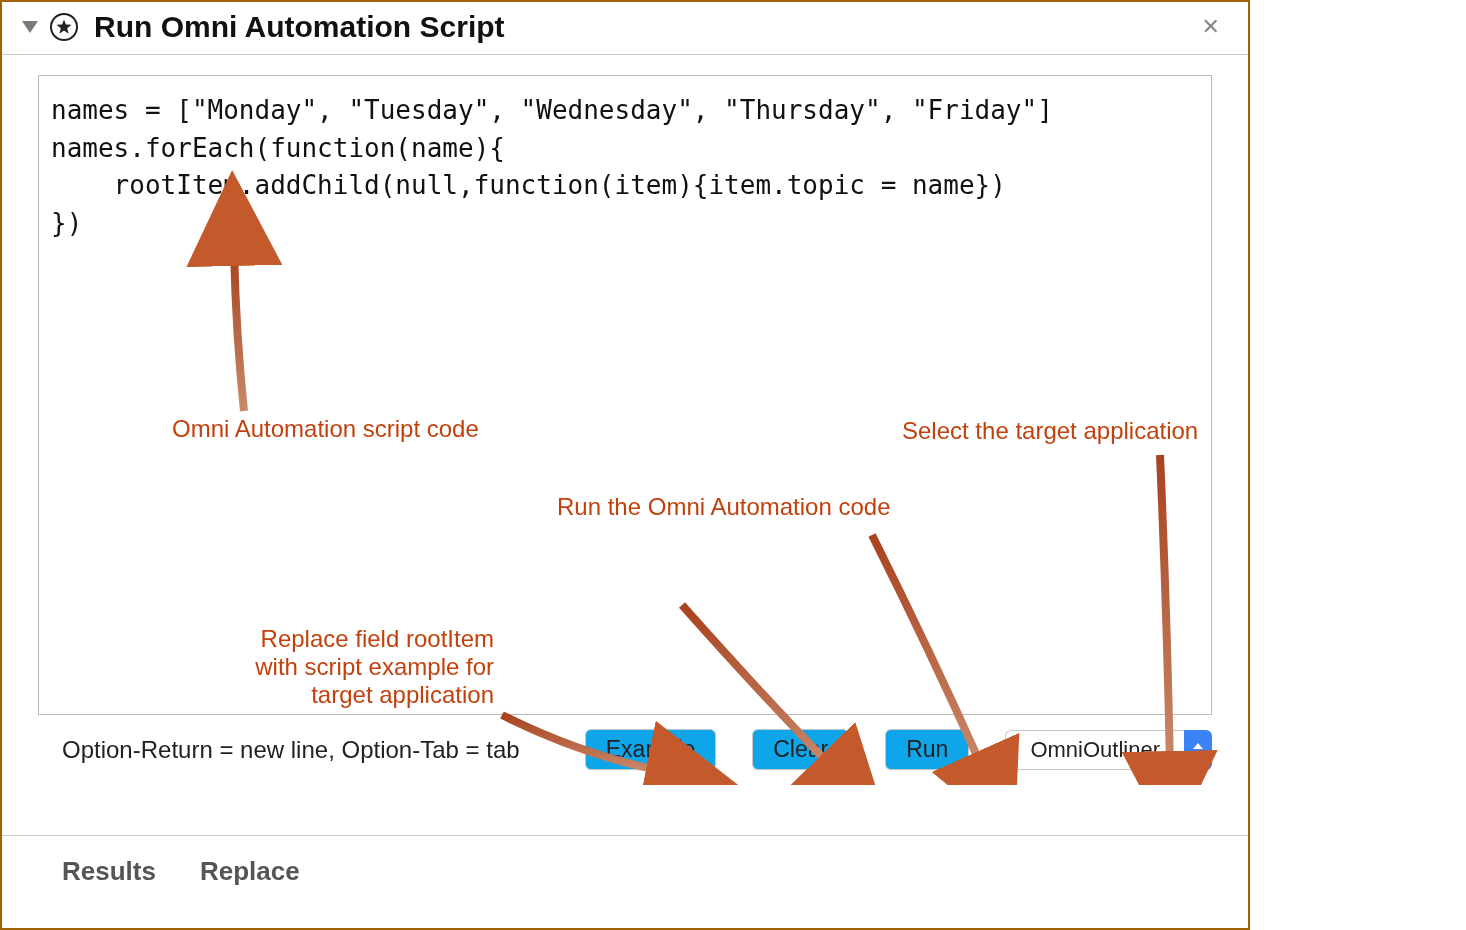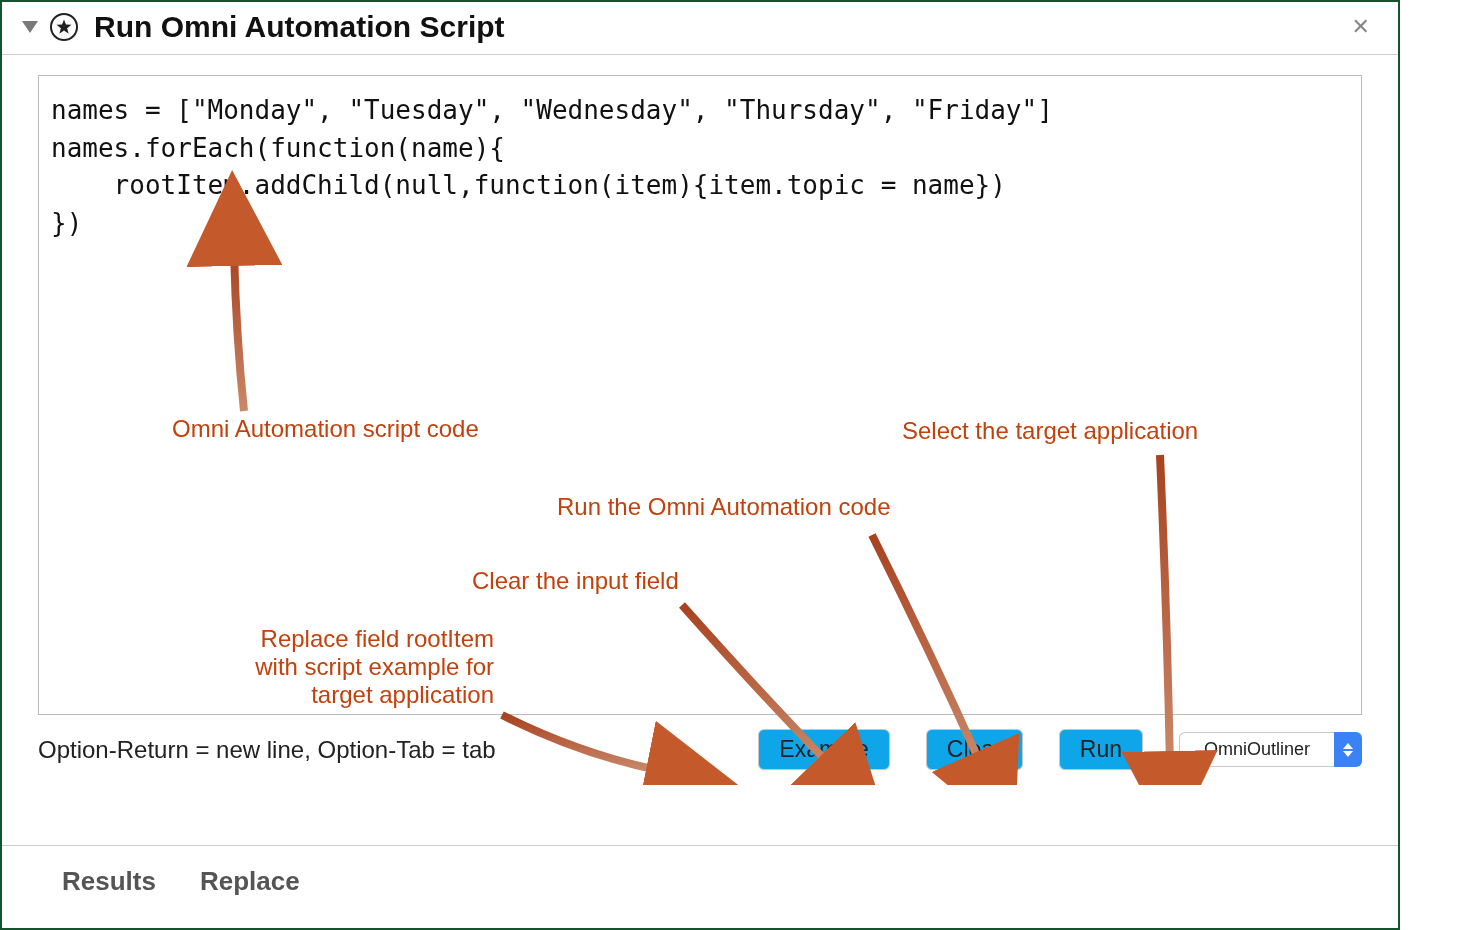--- a/index.html
+++ b/index.html
@@ -6,23 +6,23 @@
   body {
     margin: 0;
     padding: 0;
     background: #fff;
     font-family: -apple-system, BlinkMacSystemFont, "Helvetica Neue", Arial, sans-serif;
     width: 1466px;
     height: 930px;
     overflow: hidden;
   }
   .window {
-    width: 1400px;
+    width: 1250px;
     height: 930px;
-    border: 2px solid #14532d;
+    border: 2px solid #a16207;
     background: #fff;
     position: relative;
   }
   .titlebar {
     display: flex;
     align-items: center;
     padding: 8px 20px 10px 20px;
     border-bottom: 1px solid #ccc;
   }
   .disclosure {
@@ -71,20 +71,21 @@
     white-space: pre;
     color: #111;
     background: #fff;
     position: relative;
   }
   .toolbar-row {
     display: flex;
     align-items: center;
     padding: 14px 0 0 0;
     gap: 36px;
+    margin-left: 24px;
   }
   .hint {
     font-size: 24px;
     color: #222;
     flex: 1;
   }
   .btn {
     font-size: 23px;
     color: #222;
     background: #0ea5e9;
@@ -92,21 +93,21 @@
     border-radius: 6px;
     padding: 6px 20px;
     cursor: pointer;
     box-shadow: 0 1px 0 rgba(0,0,0,0.04);
   }
   .select-wrap {
     display: flex;
     align-items: stretch;
   }
   .select-label {
-    font-size: 18px;
+    font-size: 22px;
     color: #222;
     background: #fff;
     border: 1px solid #c8c8c8;
     border-radius: 6px 0 0 6px;
     padding: 6px 24px;
     border-right: none;
   }
   .select-arrows {
     width: 28px;
     background: #3b82f6;
@@ -120,21 +121,21 @@
   .arr-up, .arr-down {
     width: 0; height: 0;
     border-left: 5px solid transparent;
     border-right: 5px solid transparent;
   }
   .arr-up { border-bottom: 6px solid #fff; }
   .arr-down { border-top: 6px solid #fff; }
 
   .footer {
     position: absolute;
-    bottom: 7px; left: 0; right: 0;
+    bottom: 17px; left: 0; right: 0;
     border-top: 1px solid #ccc;
     padding: 20px 0 24px 60px;
     display: flex;
     gap: 44px;
   }
   .footer-tab {
     font-size: 26px;
     font-weight: 600;
     color: #555;
   }
@@ -176,21 +177,20 @@
 names.forEach(function(name){
     rootItem.addChild(null,function(item){item.topic = name})
 })</div>
 
     <div class="callout" style="left:170px; top:360px; text-align:left;">Omni Automation script code</div>
 
     <div class="callout" style="left:555px; top:438px; text-align:left;">Run the Omni Automation code</div>
 
     <div class="callout" style="left:900px; top:362px; text-align:left;">Select the target application</div>
 
-    <div class="callout" style="left:470px; top:512px; text-align:left;">Clear the input field</div>
 
     <div class="callout" style="left:152px; top:570px; text-align:right; width:340px;">Replace field rootItem
 with script example for
 target application</div>
 
     <svg class="annot" style="left:0; top:0;" width="1400" height="730">
       <defs>
         <marker id="ah" markerWidth="12" markerHeight="12" refX="2" refY="6" orient="auto">
           <path d="M0,0 L12,6 L0,12 Z" fill="#c45a2b"></path>
         </marker>

